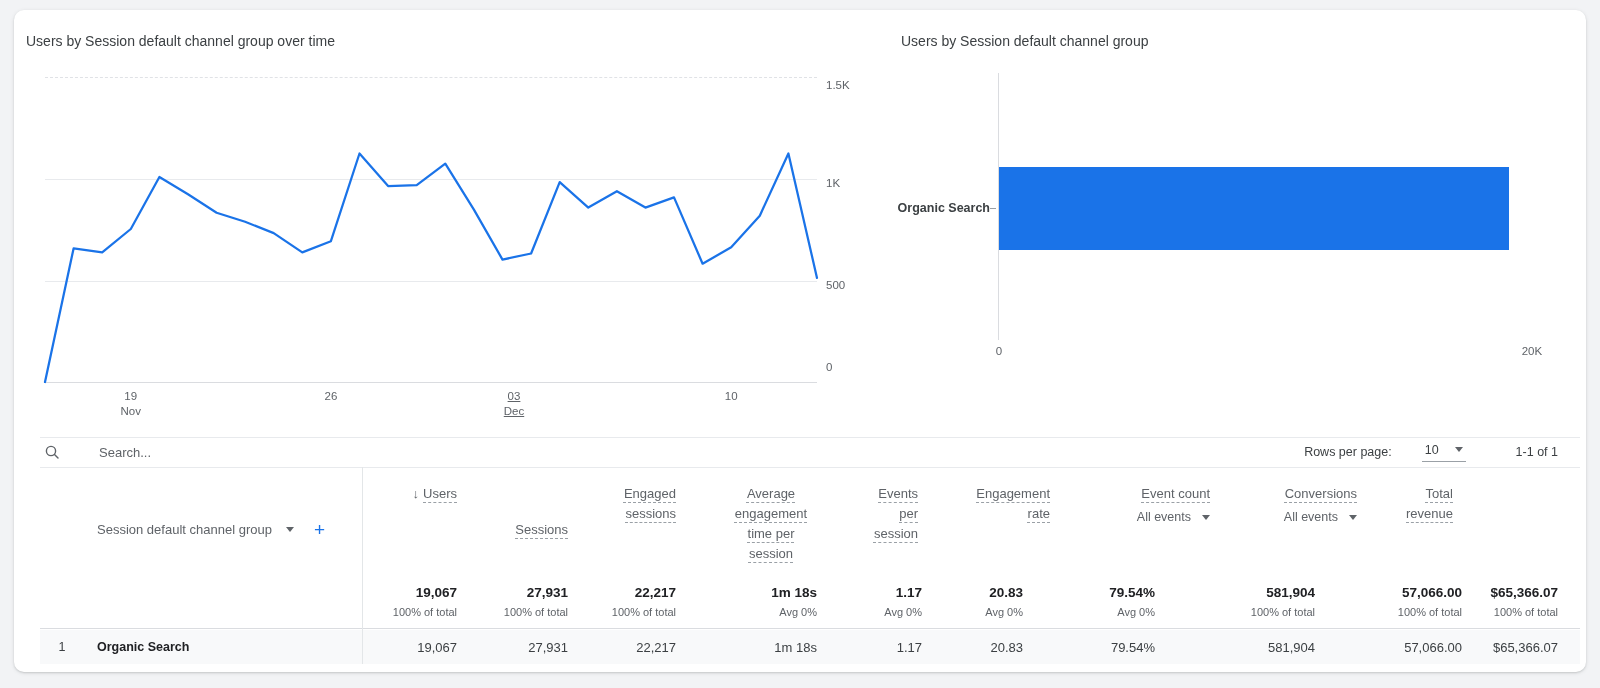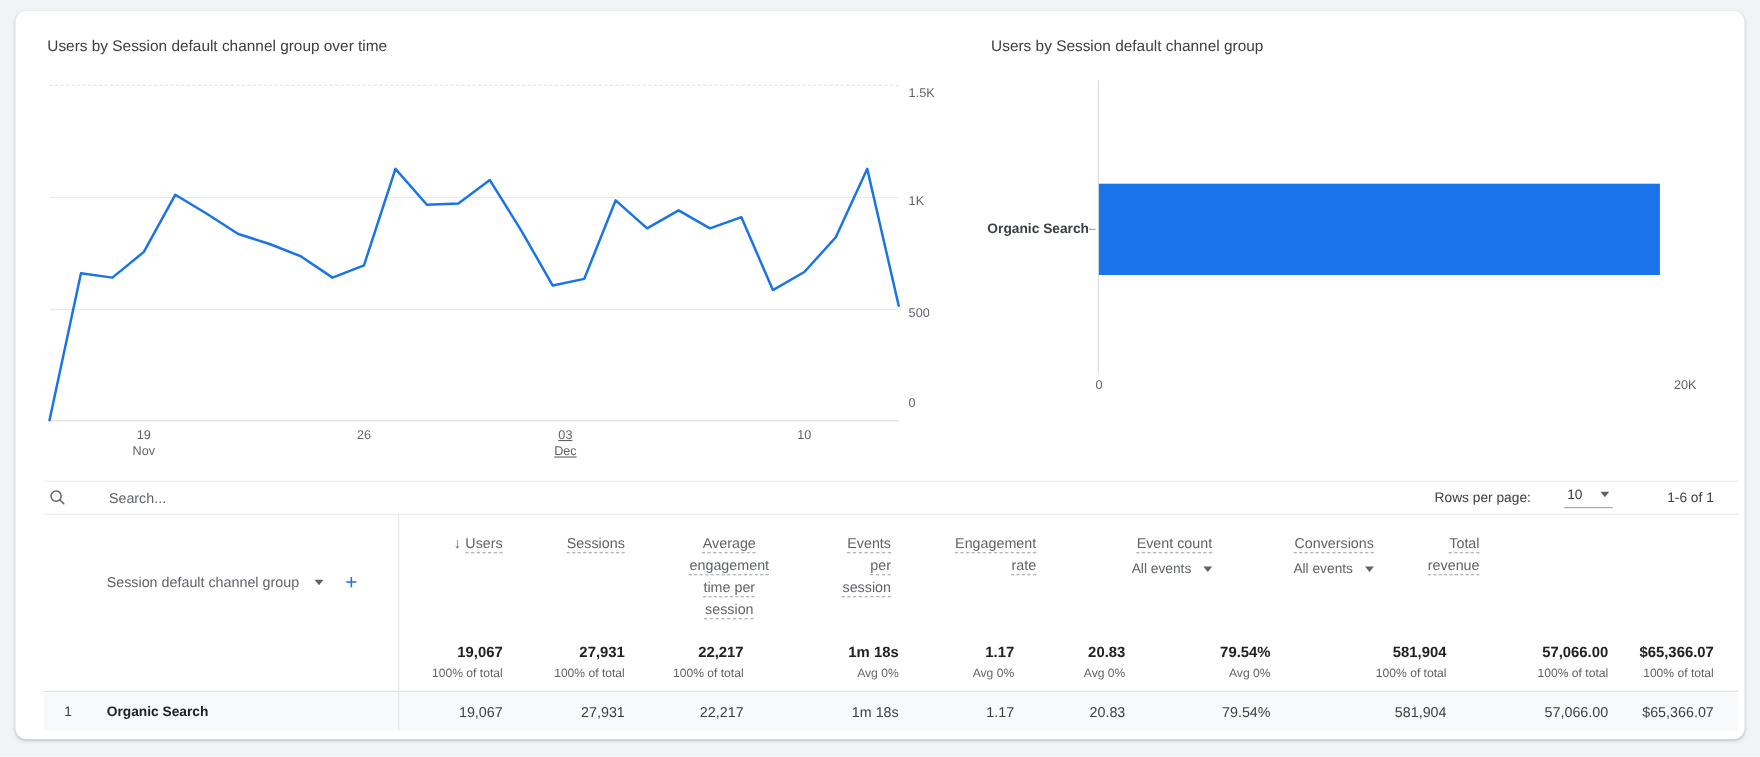--- a/index.html
+++ b/index.html
@@ -6,21 +6,21 @@
   body { font-family:"Liberation Sans", sans-serif; }
   .page { position:relative; width:1600px; height:688px; background:#f2f3f5; overflow:hidden; }
   .card { position:absolute; left:14px; top:10px; width:1572px; height:662px; background:#ffffff;
           border-radius:10px; box-shadow:0 1px 2px rgba(60,64,67,.18), 0 1px 4px rgba(60,64,67,.10); }
 
   
   .chart-section { position:absolute; top:0; height:427px; }
   .chart-left  { left:0; width:880px; }
   .chart-right { left:880px; width:692px; }
   .chart-title { position:absolute; top:23px; font-size:14px; font-weight:400; color:#3c4043; white-space:nowrap; }
-  .chart-left  .chart-title { left:29px; }
+  .chart-left  .chart-title { left:12px; }
   .chart-right .chart-title { left:7px; }
 
   .line-plot { position:absolute; left:31px; top:67px; width:772px; height:306px; border-bottom:1px solid #dadce0; }
   .line-plot svg { position:absolute; left:0; top:0; overflow:visible; }
   .gridline { position:absolute; left:0; width:100%; height:0; border-top:1px solid #e8eaed; }
   .gridline.dashed { border-top:1px dashed #e0e2e6; }
   .y-label { position:absolute; left:781px; width:42px; font-size:11.5px; color:#5f6368; }
   .x-tick  { position:absolute; top:312px; width:64px; text-align:center; font-size:11.5px; color:#5f6368; line-height:15px; }
 
   .bar-plot { position:absolute; left:104px; top:63px; width:536px; height:267px; border-left:1px solid #dadce0; }
@@ -141,43 +141,48 @@
         <circle cx="6" cy="6" r="4.6" fill="none" stroke="#5f6368" stroke-width="1.4"></circle>
         <line x1="9.5" y1="9.5" x2="13" y2="13" stroke="#5f6368" stroke-width="1.4" stroke-linecap="round"></line>
       </svg>
       <input class="search-input" placeholder="Search..." style="">
       <div class="pager">
         <span>Rows per page:</span>
         <span class="rpp">
           <span>10</span>
           <span class="caret"></span>
         </span>
-        <span class="range">1-6 of 1</span>
+        <span class="range">1-1 of 1</span>
       </div>
     </div>
 
     <div class="divider div-2"></div>
 
     <div class="thead">
       <div class="col-num"></div>
       <div class="col-dim th-dim">
         <span>Session default channel group</span>
         <span class="caret"></span>
         <span class="plus">+</span>
       </div>
       <div class="metric-cols" id="metric-headers">
           <div class="th" style="width: 95px;">
             <div class="th-row">
               <span class="sort-arrow">↓</span>
               <span class="th-label">Users</span>
             </div>
           </div>
-          <div class="th" style="width: 111px;">
+          <div class="th" style="width: 111px; justify-content: center;">
             <div class="th-row">
               <span class="th-label">Sessions</span>
+            </div>
+          </div>
+          <div class="th" style="width: 108px;">
+            <div class="th-row">
+              <span class="th-label" style="display: inline-block; width: 70px;">Engaged sessions</span>
             </div>
           </div>
           <div class="th" style="width: 141px;">
             <div class="th-row">
               <span class="th-label" style="display: inline-block; width: 92px; text-align: center;">Average engagement time per session</span>
             </div>
           </div>
           <div class="th" style="width: 101px;">
             <div class="th-row">
               <span class="th-label" style="display: inline-block; width: 56px;">Events per session</span>

